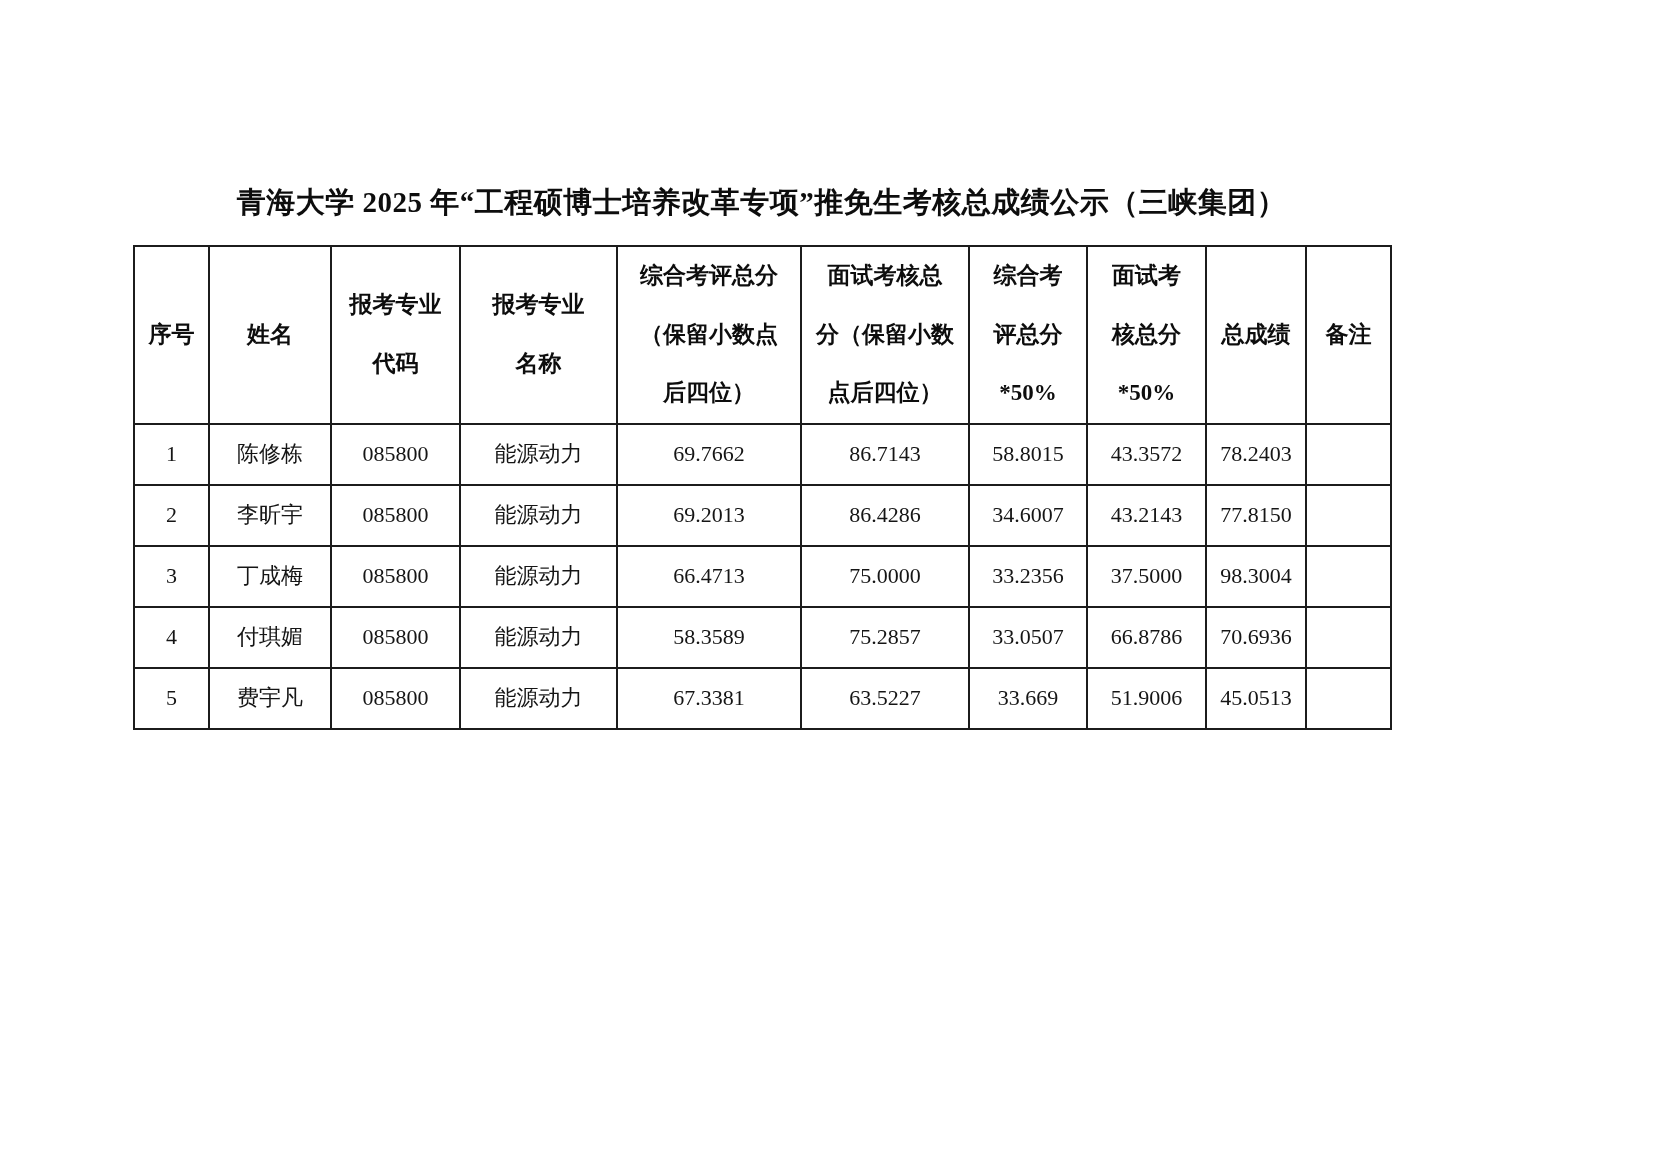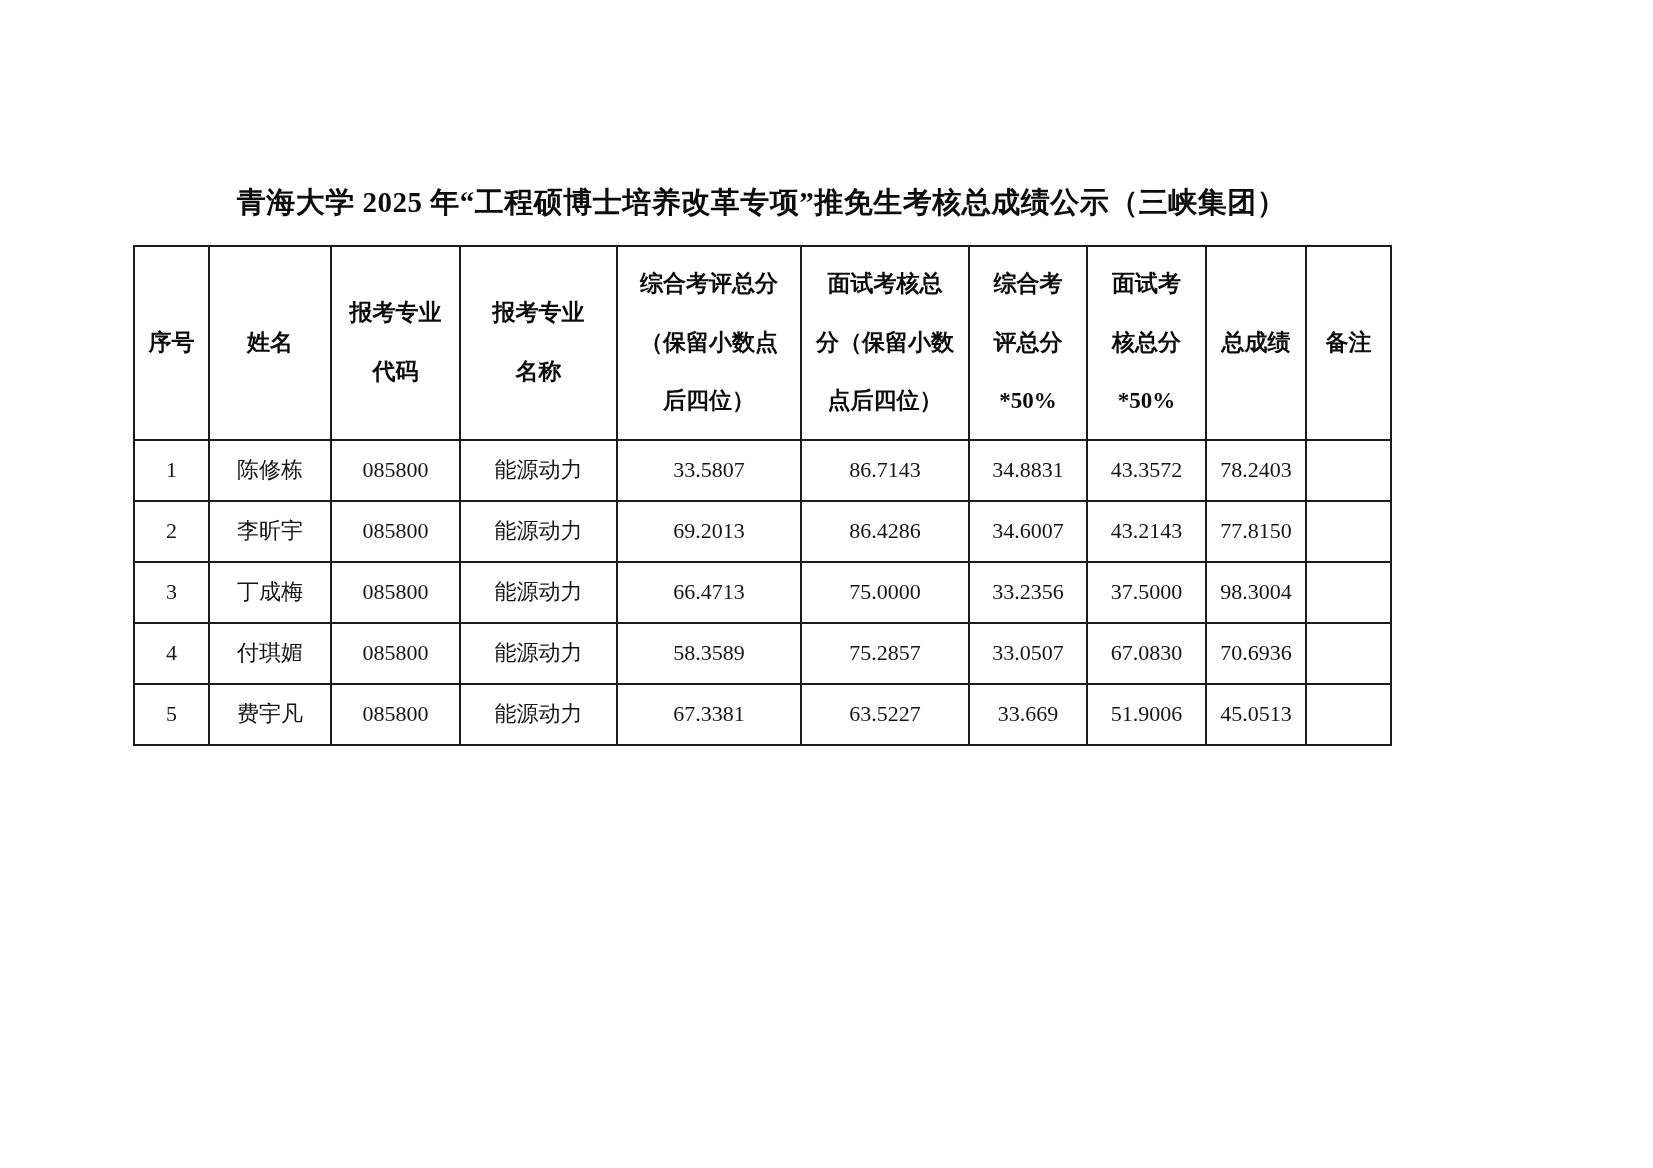--- a/index.html
+++ b/index.html
@@ -36,21 +36,21 @@
     border-collapse: collapse;
     table-layout: fixed;
     width: 1257px;
     background: #ffffff;
   }
   table.results th,
   table.results td {
     border: 2px solid #1c1c1c;
     text-align: center;
     vertical-align: middle;
-    padding: 8px 4px;
+    padding: 0 4px;
     overflow: hidden;
   }
   table.results th {
     height: 171px;
     font-size: 23px;
     font-weight: bold;
     line-height: 2.55;
     white-space: pre-line;
     color: #0d0d0d;
   }
@@ -116,23 +116,23 @@
           <th>总成绩</th>
           <th>备注</th>
         </tr>
       </thead>
       <tbody>
           <tr>
             <td>1</td>
             <td>陈修栋</td>
             <td>085800</td>
             <td>能源动力</td>
-            <td>33.5807</td>
+            <td>69.7662</td>
             <td>86.7143</td>
-            <td>34.8831</td>
+            <td>58.8015</td>
             <td>43.3572</td>
             <td>78.2403</td>
             <td></td>
           </tr>
           <tr>
             <td>2</td>
             <td>李昕宇</td>
             <td>085800</td>
             <td>能源动力</td>
             <td>69.2013</td>
@@ -155,21 +155,21 @@
             <td></td>
           </tr>
           <tr>
             <td>4</td>
             <td>付琪媚</td>
             <td>085800</td>
             <td>能源动力</td>
             <td>58.3589</td>
             <td>75.2857</td>
             <td>33.0507</td>
-            <td>67.0830</td>
+            <td>66.8786</td>
             <td>70.6936</td>
             <td></td>
           </tr>
           <tr>
             <td>5</td>
             <td>费宇凡</td>
             <td>085800</td>
             <td>能源动力</td>
             <td>67.3381</td>
             <td>63.5227</td>

